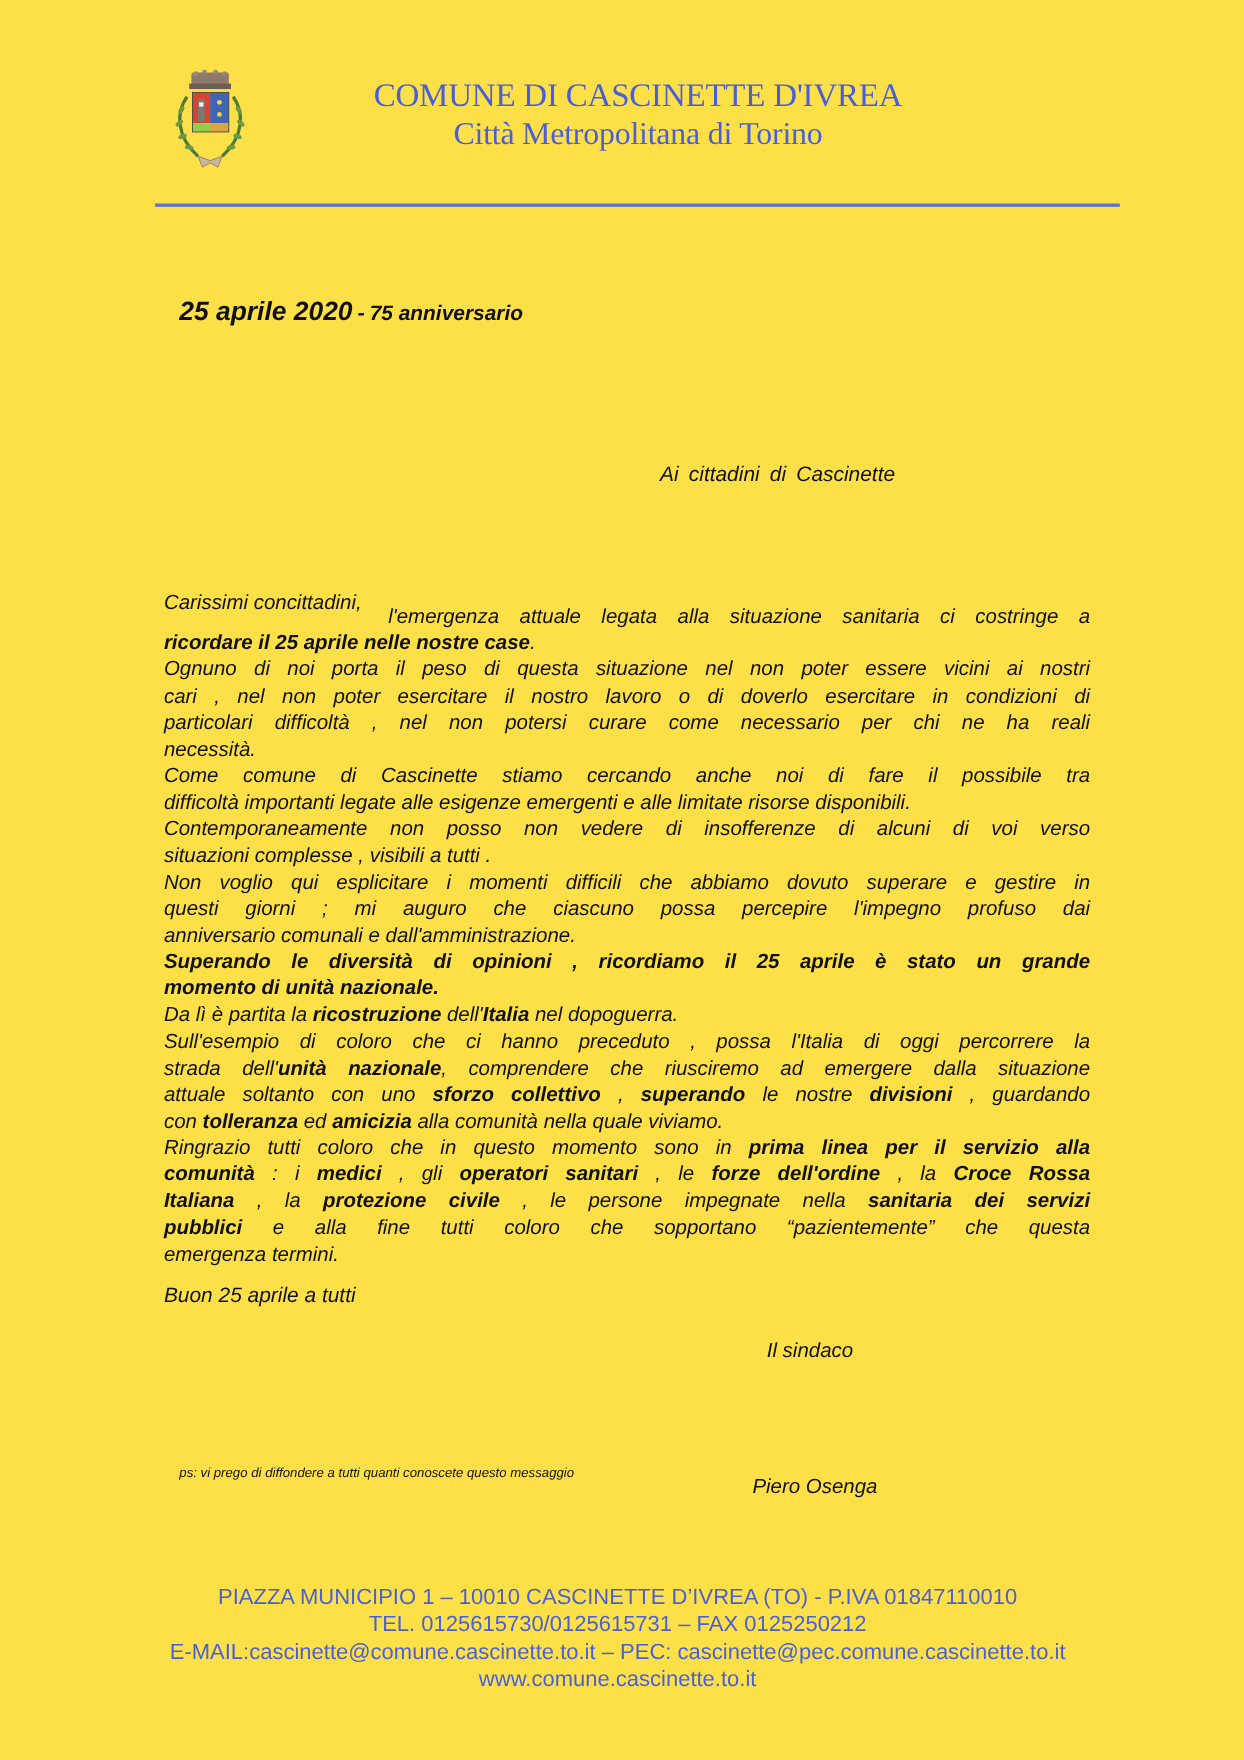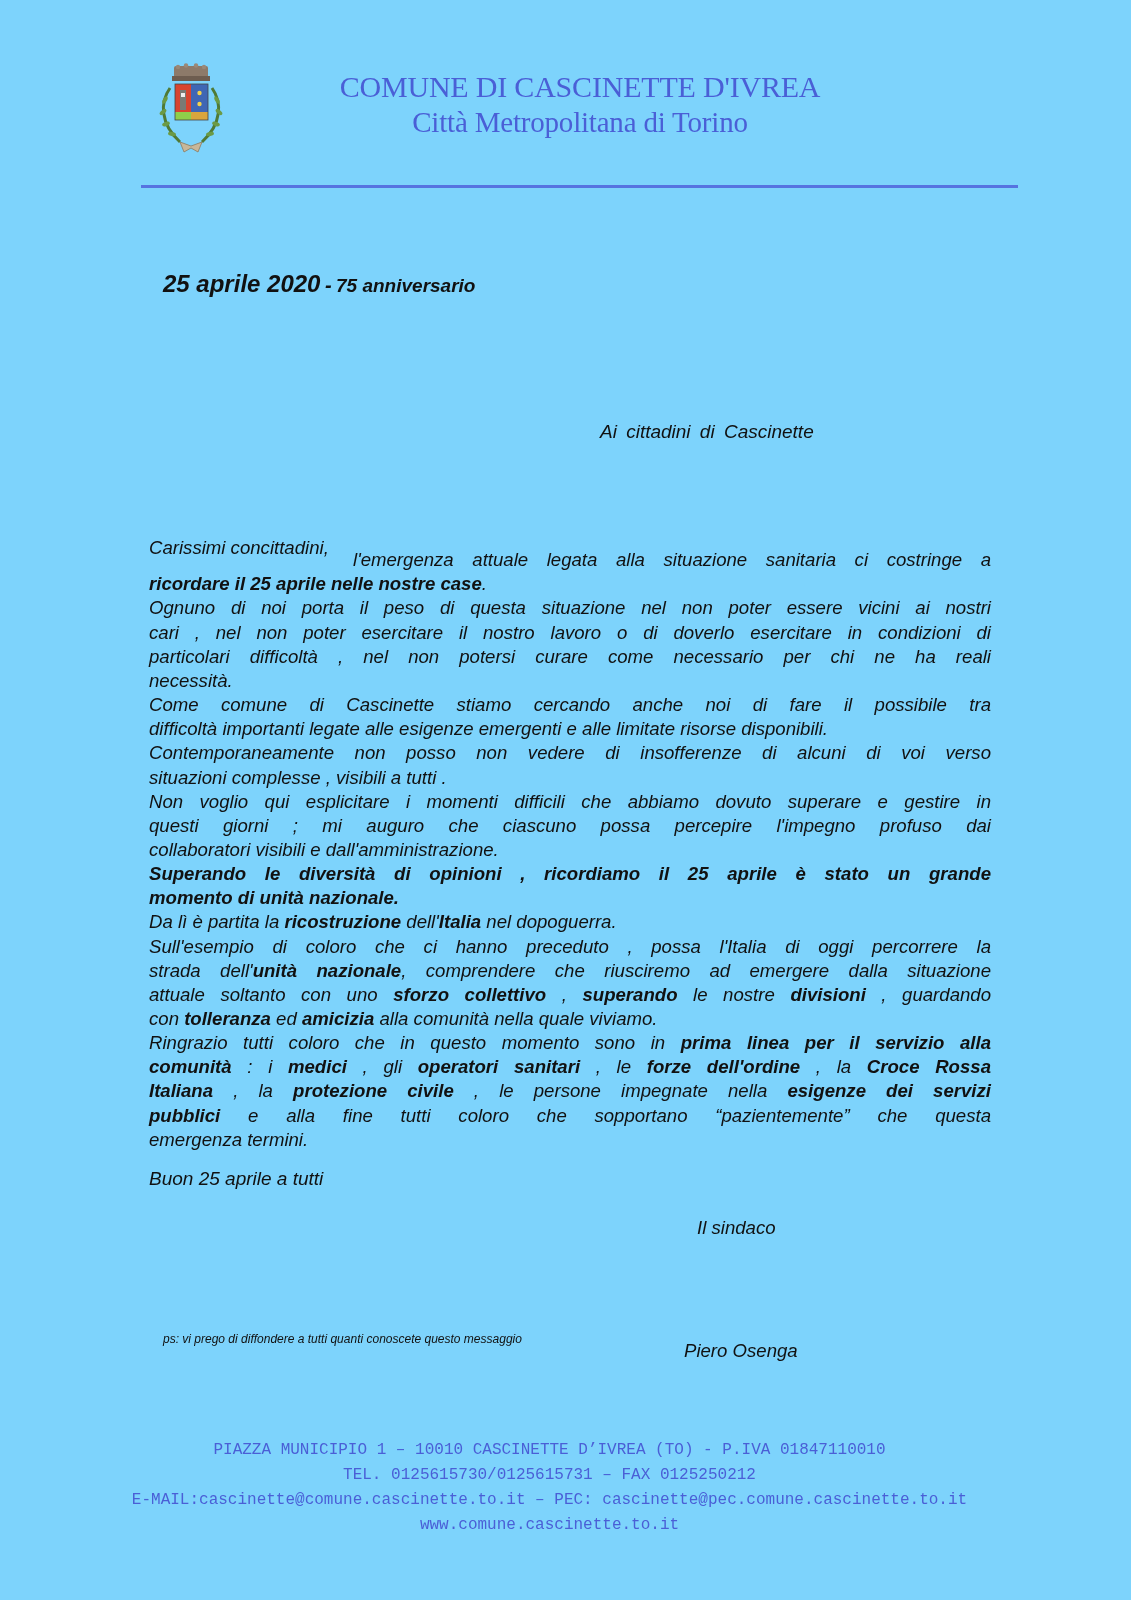--- a/index.html
+++ b/index.html
@@ -1,18 +1,18 @@
 <!DOCTYPE html>
 <html><head>
   <meta charset="utf-8">
   <style>
     html, body { margin: 0; padding: 0; background: #ffffff; }
     body { width: 1131px; height: 1600px; position: relative; overflow: hidden; }
 
-    .page { position: absolute; left: 0; top: 0; width: 1131px; height: 1600px; background: #7dd3fc; }
+    .page { position: absolute; left: 0; top: 0; width: 1131px; height: 1600px; background: #fde047; }
 
     
     .crest { position: absolute; left: 150px; top: 62px; width: 82px; height: 100px; }
     .lh-title, .lh-sub {
       position: absolute; left: 140px; width: 880px; text-align: center;
       font-family: "Liberation Serif", serif; color: #4a5fd6; white-space: nowrap;
     }
     .lh-title { top: 70px; font-size: 30px; letter-spacing: -0.2px; }
     .lh-sub   { top: 106px; font-size: 29px; letter-spacing: -0.2px; }
     .lh-rule  { position: absolute; left: 141px; top: 185px; width: 877px; height: 3px; background: #5673e0; }
@@ -35,22 +35,22 @@
     .body-line.last { text-align-last: left; }
     .body-line.indent { left: 353px; width: 638px; }
     .body-line b { font-weight: bold; }
 
     .closing { position: absolute; left: 149px; top: 1168px; font-size: 19px; white-space: nowrap; }
     .sign-title { position: absolute; left: 697px; top: 1217px; font-size: 18.6px; white-space: nowrap; }
     .sign-name  { position: absolute; left: 684px; top: 1340px; font-size: 18.6px; white-space: nowrap; }
     .ps { position: absolute; left: 163px; top: 1332px; font-size: 12px; white-space: nowrap; }
 
     .footer-line {
-      position: absolute; left: 84px; width: 931px; text-align: center;
-      font-family: Liberation Mono, monospace; color: #4a5fd6; font-size: 16px; white-space: nowrap;
+      position: absolute; left: 96px; width: 931px; text-align: center;
+      font-family: Liberation Sans, sans-serif; color: #4a5fd6; font-size: 20px; white-space: nowrap;
     }
   </style>
 </head>
 <body>
 
 <div class="page">
 
   <svg class="crest" viewBox="0 0 82 100">
 
     <rect x="24" y="4" width="34" height="12" rx="2" fill="#8d7a6a"></rect>
@@ -107,31 +107,31 @@
       <div class="body-line sans" style="top: 596.45px;"><span>Ognuno di noi porta il peso di questa situazione nel non poter essere vicini ai nostri</span></div>
       <div class="body-line sans" style="top: 620.6px;"><span>cari , nel non poter esercitare  il nostro  lavoro  o  di  doverlo esercitare in  condizioni  di</span></div>
       <div class="body-line sans" style="top: 644.75px;"><span>particolari  difficoltà ,  nel  non potersi  curare  come  necessario  per  chi  ne  ha  reali</span></div>
       <div class="body-line sans last" style="top: 668.9px;"><span>necessità.</span></div>
       <div class="body-line sans" style="top: 693.05px;"><span>Come  comune di Cascinette stiamo  cercando  anche  noi di  fare  il  possibile tra</span></div>
       <div class="body-line sans last" style="top: 717.2px;"><span>difficoltà importanti  legate  alle  esigenze  emergenti e  alle  limitate  risorse  disponibili.</span></div>
       <div class="body-line sans" style="top: 741.35px;"><span>Contemporaneamente  non posso  non vedere  di insofferenze  di  alcuni  di  voi  verso</span></div>
       <div class="body-line sans last" style="top: 765.5px;"><span>situazioni complesse ,  visibili  a  tutti .</span></div>
       <div class="body-line sans" style="top: 789.65px;"><span>Non  voglio qui esplicitare i   momenti  difficili  che abbiamo  dovuto  superare  e  gestire  in</span></div>
       <div class="body-line sans" style="top: 813.8px;"><span>questi giorni ;  mi   auguro   che   ciascuno possa   percepire   l'impegno   profuso   dai</span></div>
-      <div class="body-line sans last" style="top: 837.95px;"><span>collaboratori visibili e  dall'amministrazione.</span></div>
+      <div class="body-line sans last" style="top: 837.95px;"><span>anniversario comunali e  dall'amministrazione.</span></div>
       <div class="body-line sans" style="top: 862.1px;"><b>Superando  le  diversità  di opinioni , ricordiamo il  25  aprile  è  stato un  grande</b></div>
       <div class="body-line sans last" style="top: 886.25px;"><b>momento di unità  nazionale.</b></div>
       <div class="body-line sans last" style="top: 910.4px;"><span>Da  lì  è partita  la  </span><b>ricostruzione</b><span> dell'</span><b>Italia</b><span> nel dopoguerra.</span></div>
       <div class="body-line sans" style="top: 934.55px;"><span>Sull'esempio  di  coloro  che  ci hanno preceduto   , possa l'Italia  di oggi percorrere  la</span></div>
       <div class="body-line sans" style="top: 958.7px;"><span>strada dell'</span><b>unità  nazionale</b><span>, comprendere  che  riusciremo ad  emergere  dalla  situazione</span></div>
       <div class="body-line sans" style="top: 982.85px;"><span>attuale  soltanto con uno  </span><b>sforzo  collettivo</b><span> ,  </span><b>superando</b><span> le  nostre </span><b>divisioni</b><span> , guardando</span></div>
       <div class="body-line sans last" style="top: 1007px;"><span>con  </span><b>tolleranza</b><span>  ed  </span><b>amicizia</b><span> alla  comunità  nella  quale  viviamo.</span></div>
       <div class="body-line sans" style="top: 1031.15px;"><span>Ringrazio  tutti  coloro  che in  questo  momento  sono in </span><b>prima  linea per il  servizio  alla</b></div>
       <div class="body-line sans" style="top: 1055.3px;"><b>comunità</b><span> : i   </span><b>medici</b><span> ,  gli </span><b>operatori sanitari</b><span> , le  </span><b>forze  dell'ordine</b><span> , la </span><b>Croce  Rossa</b></div>
-      <div class="body-line sans" style="top: 1079.45px;"><b>Italiana</b><span>   , la  </span><b>protezione  civile</b><span> , le persone  impegnate  nella  </span><b>esigenze  dei  servizi</b></div>
+      <div class="body-line sans" style="top: 1079.45px;"><b>Italiana</b><span>   , la  </span><b>protezione  civile</b><span> , le persone  impegnate  nella  </span><b>sanitaria  dei  servizi</b></div>
       <div class="body-line sans" style="top: 1103.6px;"><b>pubblici</b><span> e  alla   fine   tutti   coloro  che   sopportano  “pazientemente”   che   questa</span></div>
       <div class="body-line sans last" style="top: 1127.75px;"><span>emergenza  termini.</span></div>
     </div>
 
   <div class="closing sans">Buon  25 aprile  a tutti</div>
   <div class="sign-title sans">Il sindaco</div>
   <div class="sign-name sans">Piero Osenga</div>
 
   <div class="ps sans">ps: vi  prego  di  diffondere  a  tutti quanti conoscete  questo messaggio</div>
 

